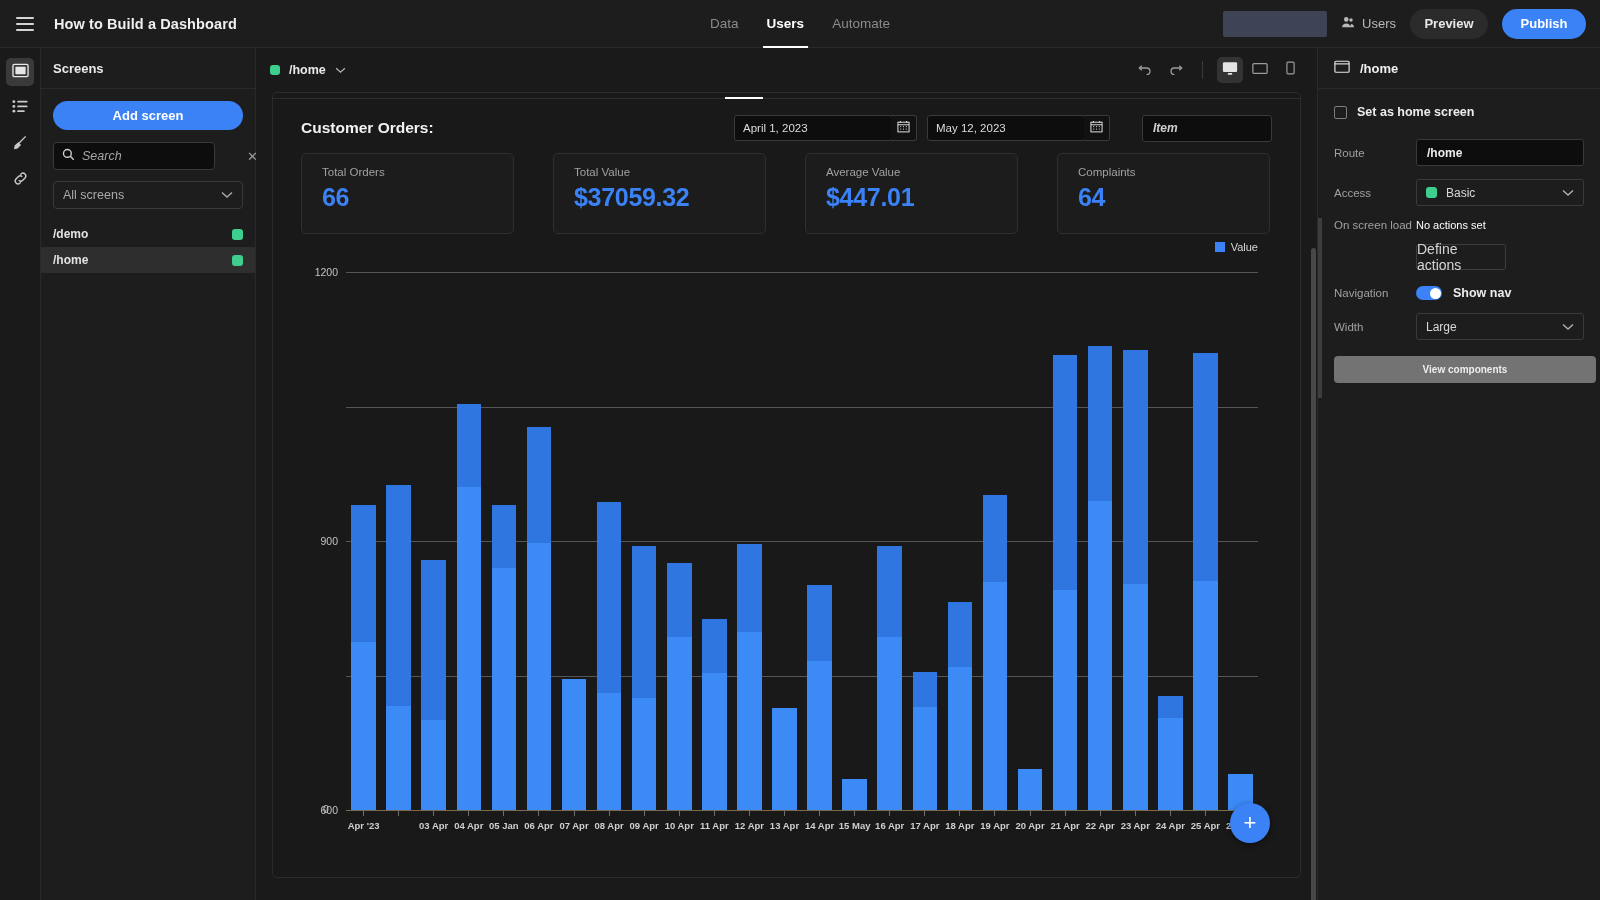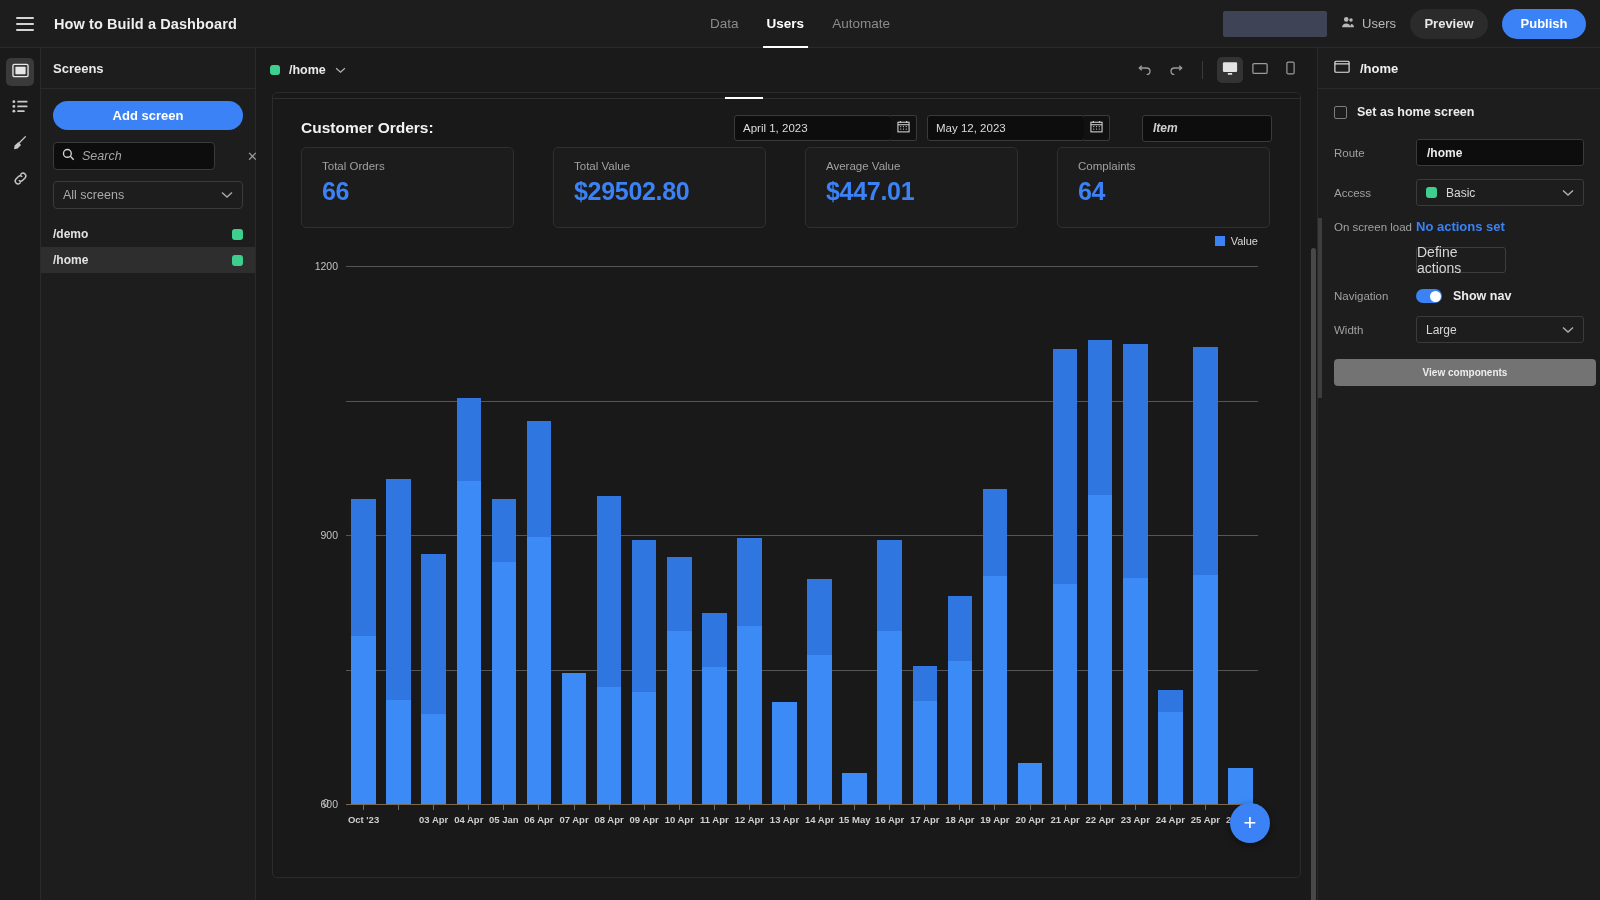--- a/index.html
+++ b/index.html
@@ -101,21 +101,21 @@
     border-radius: 3px; display: flex; align-items: center; padding: 0 8px;
     color: #dcdcdc; font-size: 11.5px; cursor: pointer; }
   .cal-btn { width: 26px; height: 26px; border: 1px solid #3a3a3a; border-left: none;
     border-radius: 0 3px 3px 0; background: #111; display: flex; align-items: center;
     justify-content: center; cursor: pointer; margin-left: -1px; }
   .date-group { display: flex; align-items: center; }
   .item-field { width: 130px; height: 27px; background: #0d0d0d; border: 1px solid #3a3a3a;
     border-radius: 3px; display: flex; align-items: center; padding: 0 10px;
     color: #cfcfcf; font-size: 12px; font-style: italic; font-weight: bold; margin-left: 22px; cursor: text; }
 
-  .stats { display: flex; gap: 39px; margin-top: 2px; }
+  .stats { display: flex; gap: 39px; margin-top: 8px; }
   .stat-card { width: 213px; height: 81px; border: 1px solid #2f2f2f; border-radius: 5px;
     background: #1c1c1c; padding: 12px 0 0 20px; }
   .stat-label { color: #a1a1a1; font-size: 11.5px; margin-bottom: 5px; }
   .stat-value { color: #3b82f6; font-size: 25px; font-weight: bold; letter-spacing: -.3px; }
 
   .legend { display: flex; align-items: center; justify-content: flex-end; gap: 6px;
     margin-top: 7px; padding-right: 14px; }
   .legend-swatch { width: 10px; height: 10px; background: #3b82f6; }
   .legend-text { color: #d8d8d8; font-size: 11px; }
 
@@ -158,21 +158,21 @@
   .check-label { color: #ececec; font-size: 12.5px; font-weight: bold; }
   .field-row { display: flex; align-items: center; margin-bottom: 13px; }
   .field-label { width: 82px; color: #a0a0a0; font-size: 11.5px; }
   .field-input { flex: 1; height: 27px; background: #0d0d0d; border: 1px solid #3a3a3a;
     border-radius: 3px; display: flex; align-items: center; padding: 0 10px;
     color: #ededed; font-size: 12px; font-weight: bold; cursor: text; }
   .field-select { flex: 1; height: 27px; background: transparent; border: 1px solid #3a3a3a;
     border-radius: 3px; display: flex; align-items: center; justify-content: space-between;
     padding: 0 9px; color: #d8d8d8; font-size: 12px; cursor: pointer; }
   .field-select .left { display: flex; align-items: center; gap: 9px; }
-  .field-static { flex: 1; color: #3b82f6; font-size: 13px; font-weight: bold; }
+  .field-static { flex: 1; color: #ffffff; font-size: 11px; font-weight: normal; }
   .define-btn { margin-left: 82px; width: 90px; height: 26px; border: 1px solid #3d3d3d;
     border-radius: 3px; display: flex; align-items: center; justify-content: center;
     color: #d6d6d6; font-size: 14px; cursor: pointer; margin-bottom: 16px; margin-top: 7px; }
   .toggle { width: 26px; height: 14px; border-radius: 8px; background: #3b82f6; position: relative; cursor: pointer; }
   .toggle::after { content: ""; position: absolute; right: 1.5px; top: 1.5px;
     width: 11px; height: 11px; border-radius: 50%; background: #fff; }
   .toggle-label { color: #ececec; font-size: 12.5px; font-weight: bold; margin-left: 11px; }
   .view-components { margin-top: 16px; width: 262px; height: 27px; background: #737373;
     border-radius: 4px; display: flex; align-items: center; justify-content: center;
     color: #ededed; font-size: 10px; font-weight: bold; cursor: pointer; }
@@ -382,21 +382,21 @@
         </div>
       </div>
 
       <div class="stats">
         <div class="stat-card">
           <div class="stat-label">Total Orders</div>
           <div class="stat-value">66</div>
         </div>
         <div class="stat-card">
           <div class="stat-label">Total Value</div>
-          <div class="stat-value">$29502.80</div>
+          <div class="stat-value">$37059.32</div>
         </div>
         <div class="stat-card">
           <div class="stat-label">Average Value</div>
           <div class="stat-value">$447.01</div>
         </div>
         <div class="stat-card">
           <div class="stat-label">Complaints</div>
           <div class="stat-value">64</div>
         </div>
       </div>
@@ -650,21 +650,21 @@
               <div class="xtick-mark"></div>
             </div>
             <div class="xtickslot">
               <div class="xtick-mark"></div>
             </div>
             <div class="xtickslot">
               <div class="xtick-mark"></div>
             </div>
           </div>
         <div class="xlabels" id="xlabels-layer">
-            <div class="xlabslot">Oct '23</div>
+            <div class="xlabslot">Apr '23</div>
             <div class="xlabslot"></div>
             <div class="xlabslot">03 Apr</div>
             <div class="xlabslot">04 Apr</div>
             <div class="xlabslot">05 Jan</div>
             <div class="xlabslot">06 Apr</div>
             <div class="xlabslot">07 Apr</div>
             <div class="xlabslot">08 Apr</div>
             <div class="xlabslot">09 Apr</div>
             <div class="xlabslot">10 Apr</div>
             <div class="xlabslot">11 Apr</div>

